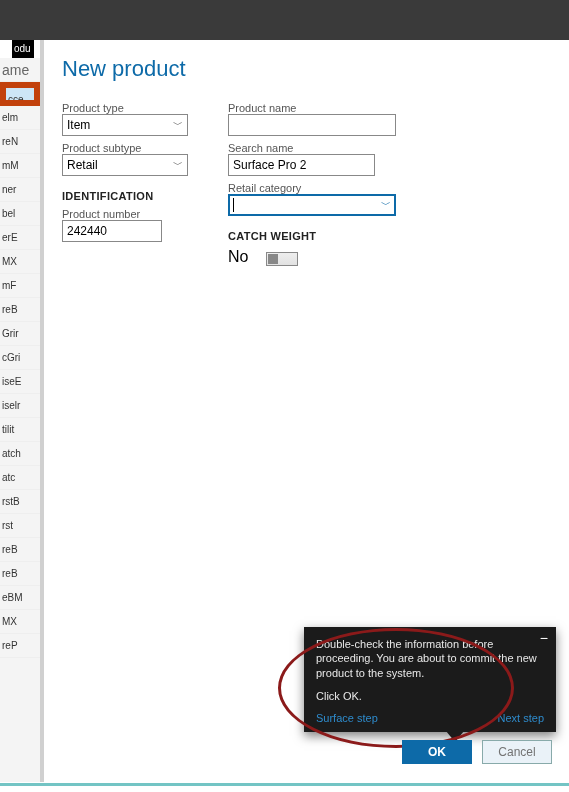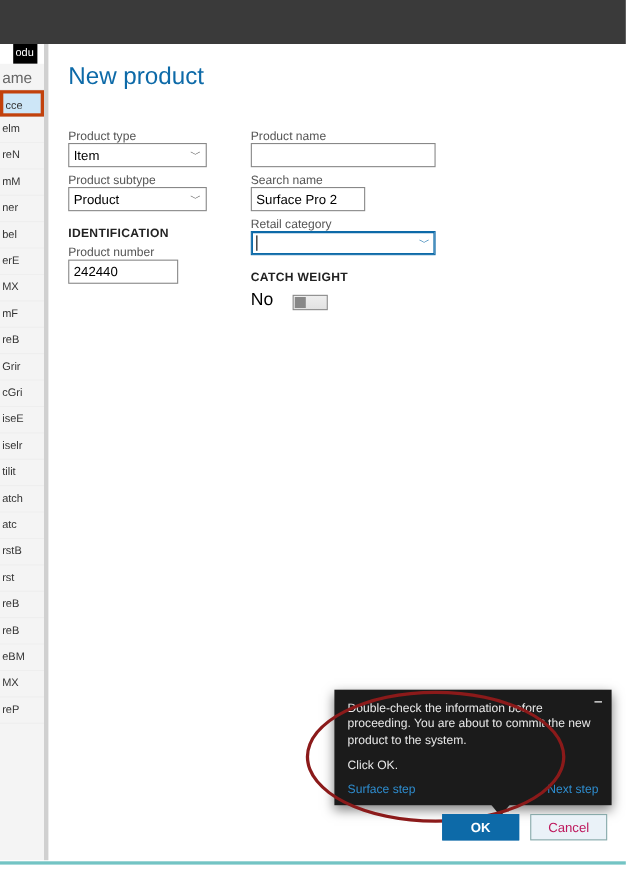--- a/index.html
+++ b/index.html
@@ -2,37 +2,37 @@
 <html><head>
 <meta charset="utf-8">
 <style>
   * { box-sizing: border-box; font-family: "Segoe UI", Arial, sans-serif; }
   body { margin: 0; width: 569px; height: 792px; background: #fff; position: relative; overflow: hidden; }
   .topbar { position: absolute; top: 0; left: 0; right: 0; height: 40px; background: #3a3a3a; }
   .left-tab { position: absolute; top: 40px; left: 12px; width: 22px; height: 18px; background: #000; color: #fff; font-size: 10px; line-height: 18px; overflow: hidden; padding-left: 2px; }
   .left-strip { position: absolute; top: 58px; left: 0; width: 40px; bottom: 10px; background: #f4f4f4; }
   .strip-row { height: 24px; font-size: 10px; color: #333; padding-left: 2px; line-height: 24px; overflow: hidden; white-space: nowrap; border-bottom: 1px solid #eee; }
   .strip-row.header { color: #666; font-size: 14px; }
-  .strip-row.sel { background: #cde6f7; border: 3px solid #c2410c; }
+  .strip-row.sel { background: #cde6f7; border: 6px solid #c2410c; }
   .dialog { position: absolute; top: 40px; left: 40px; right: 3px; bottom: 10px; background: #fff; border-left: 4px solid #d0d0d0; padding: 12px 18px 0 18px; }
-  .dlg-title { color: #0d6aa8; font-size: 22px; font-weight: 300; margin: 4px 0 30px 0; }
+  .dlg-title { color: #0d6aa8; font-size: 22px; font-weight: 300; margin: 4px 0 14px 0; }
   .cols { display: flex; gap: 36px; }
   .col { flex: 0 0 auto; }
   .field-label { font-size: 11px; color: #555; margin-top: 6px; }
   .select, .textin { border: 1px solid #888; background: #fff; height: 22px; font-size: 12px; padding: 0 4px; display: flex; align-items: center; justify-content: space-between; }
   .select { width: 126px; align-items: center; }
   .textin { width: 168px; }
   .textin.focused { border: 1px solid #0d6aa8; box-shadow: 0 0 0 1px #0d6aa8 inset; }
   .chev { font-size: 10px; color: #555; }
   .section-h { font-size: 11px; font-weight: bold; color: #222; margin-top: 14px; letter-spacing: 0.3px; }
   .catch-row { display: flex; align-items: flex-end; gap: 18px; margin-top: 6px; }
   .toggle { width: 32px; height: 14px; border: 1px solid #888; background: linear-gradient(#eee,#e2e2e2); position: relative; }
   .toggle::after { content:""; position:absolute; left:1px; top:1px; width:10px; height:10px; background:#888; }
   .btnbar { position: absolute; right: 14px; bottom: 18px; display: flex; gap: 10px; }
-  .btn { height: 24px; min-width: 70px; font-size: 12px; display:flex; align-items:center; justify-content:center; border:1px solid #8aa; background:#eaf2f8; color:#be185d; cursor:pointer;}
+  .btn { height: 24px; min-width: 70px; font-size: 12px; display:flex; align-items:center; justify-content:center; border:1px solid #8aa; background:#eaf2f8; color:#737373; cursor:pointer;}
   .btn.primary { background:#0d6aa8; border-color:#0d6aa8; color:#fff; font-weight:600; }
   .tooltip { position:absolute; right:10px; bottom:50px; width:252px; background:#1b1b1b; color:#e8e8e8; font-size:11px; padding:10px 12px 8px 12px; box-shadow:0 4px 10px rgba(0,0,0,0.5); }
   .tooltip .tmin { position:absolute; right:8px; top:6px; color:#fff; font-size:14px; line-height:10px; }
   .tooltip p { margin:0 0 8px 0; line-height:1.35; }
   .tooltip .tnav { display:flex; justify-content:space-between; color:#2e8bcc; font-size:11px; margin-top:4px;}
   .tail { position:absolute; right:102px; bottom:40px; width:0; height:0; border-left:9px solid transparent; border-right:9px solid transparent; border-top:11px solid #1b1b1b; }
   .ellipse { position:absolute; border:3px solid #8b1a1a; border-radius:50%; pointer-events:none; }
   .bottom-line { position:absolute; left:0; right:0; bottom:6px; height:3px; background:#73c4c4; }
   .cursor-caret { width:1px; height:14px; background:#000; display:inline-block; }
 </style>
@@ -76,39 +76,39 @@
   <div class="cols">
     <div class="col" style="width:130px">
       <div class="field-label">Product type</div>
       <div class="select">
         <span>Item</span>
         <span class="chev">﹀</span>
       </div>
 
       <div class="field-label">Product subtype</div>
       <div class="select">
-        <span>Product</span>
+        <span>Retail</span>
         <span class="chev">﹀</span>
       </div>
 
       <div class="section-h">IDENTIFICATION</div>
       <div class="field-label">Product number</div>
       <div class="textin" style="width:100px">
         <span>242440</span>
       </div>
     </div>
 
     <div class="col" style="width:190px">
       <div class="field-label">Product name</div>
       <div class="textin">
         <span></span>
       </div>
 
       <div class="field-label">Search name</div>
-      <div class="textin" style="width:104px">
+      <div class="textin" style="width:147px">
         <span>Surface Pro 2</span>
       </div>
 
       <div class="field-label">Retail category</div>
       <div class="textin focused">
         <span class="cursor-caret"></span>
         <span class="chev" style="color:#0d6aa8">﹀</span>
       </div>
 
       <div class="section-h">CATCH WEIGHT</div>

